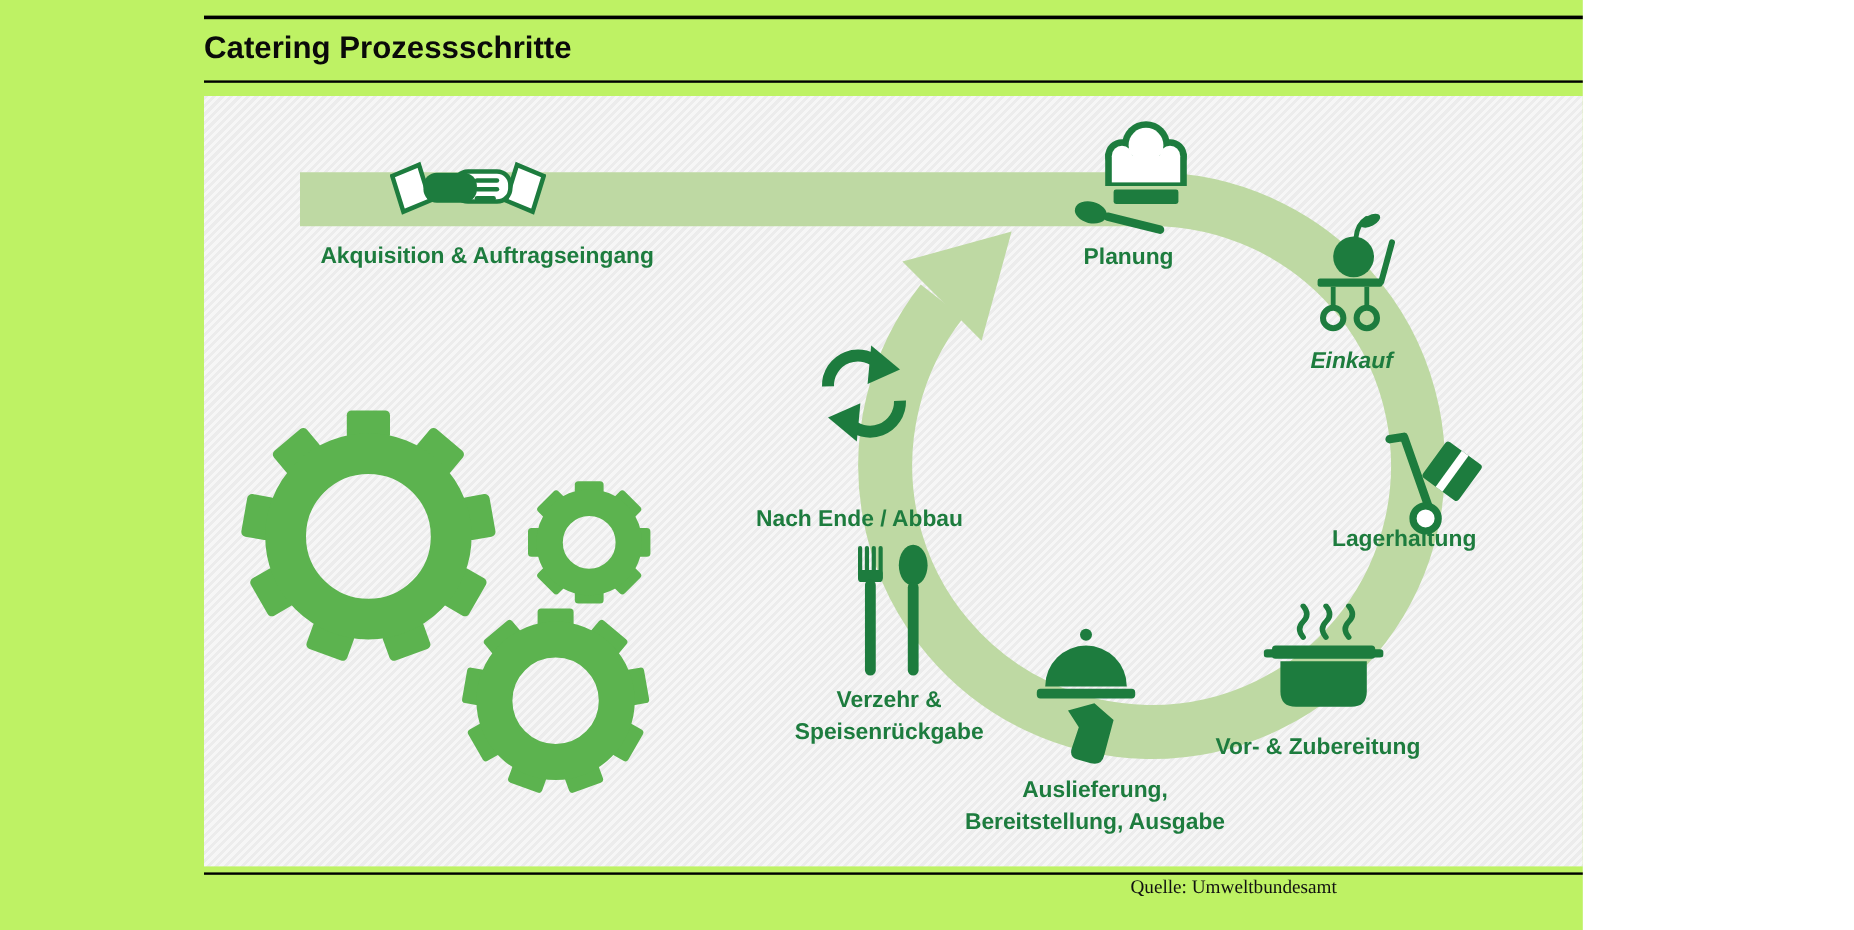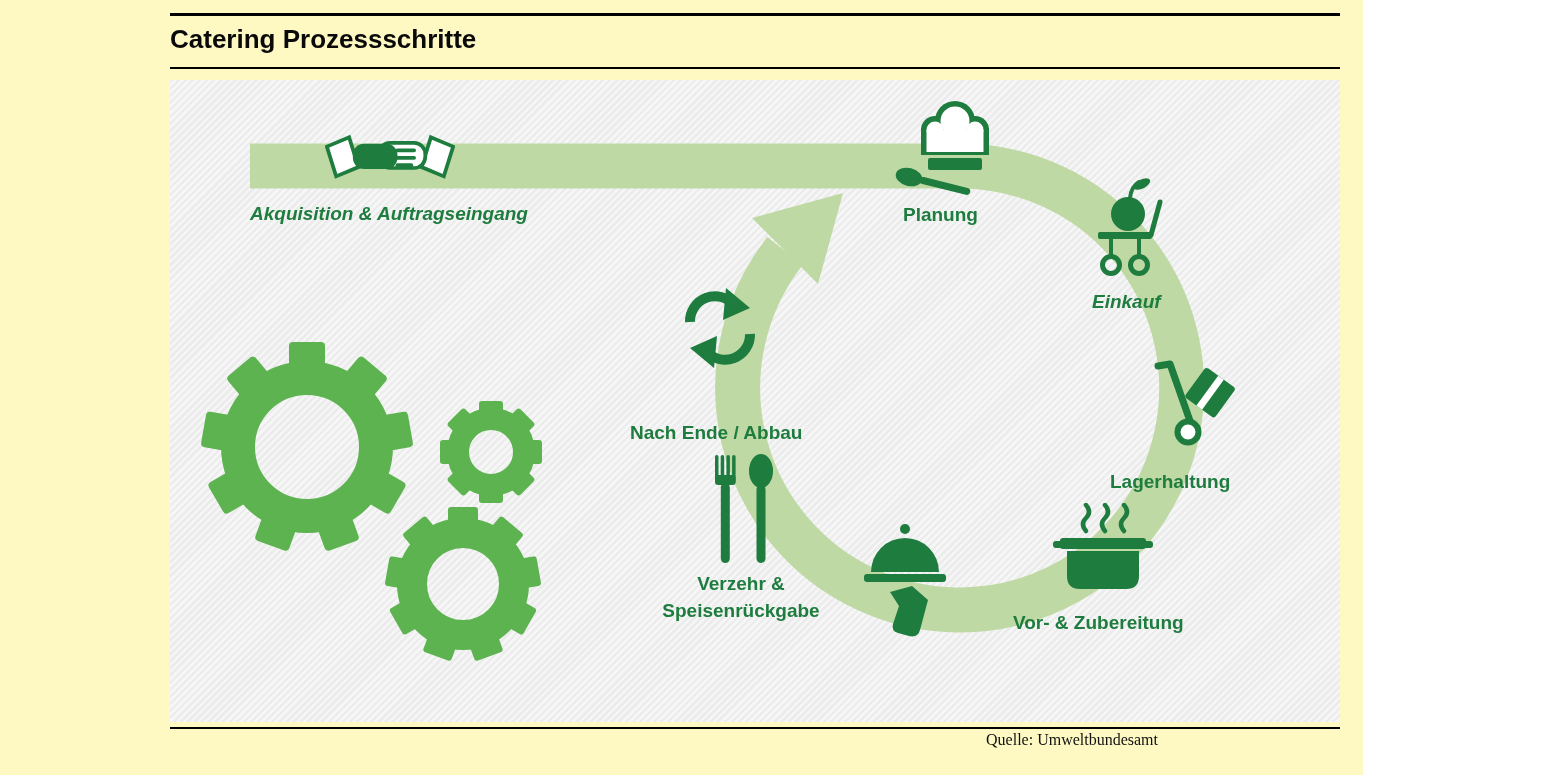--- a/index.html
+++ b/index.html
@@ -2,22 +2,22 @@
 <html style="--dark: #1d7c3e; --mid: #5cb34f; --band: #bed9a3;"><head>
 <meta charset="utf-8">
 <style>
   :root{
     --dark:#1d7c3e;
     --mid:#5cb34f;
     --band:#bed9a3;
   }
   html,body{margin:0;padding:0;background:#fff;}
   .page{
-    position:relative;width:1319px;height:775px;background:#fef9c3;
-    font-family:"Liberation Sans", sans-serif;overflow:hidden;padding-left:44px;
+    position:relative;width:1319px;height:775px;background:#bef264;
+    font-family:"Liberation Sans", sans-serif;overflow:hidden;
   }
   .rule{position:absolute;background:#000;}
   .title{
     position:absolute;left:170px;top:24px;font-size:26px;font-weight:bold;
     color:#0a0a0a;letter-spacing:0px;white-space:nowrap;
   }
   .stripes{
     position:absolute;left:170px;top:80px;width:1170px;height:642px;
     background:repeating-linear-gradient(135deg,#ececec 0 2.5px,#f6f6f6 2.5px 5px);
   }
@@ -95,21 +95,21 @@
 
   <svg class="abs" style="left:325px;top:120px;" width="130" height="70" viewBox="0 0 140 70">
     <polygon points="2,26 26,16 36,48 12,58" fill="#fff" stroke="var(--dark)" stroke-width="4"></polygon>
     <polygon points="138,26 114,16 104,48 128,58" fill="#fff" stroke="var(--dark)" stroke-width="4"></polygon>
     <rect x="58" y="22" width="50" height="27" rx="12" fill="#fff" stroke="var(--dark)" stroke-width="4"></rect>
     <rect x="30" y="23" width="48" height="27" rx="12" fill="var(--dark)"></rect>
     <line x1="78" y1="30" x2="96" y2="30" stroke="var(--dark)" stroke-width="4" stroke-linecap="round"></line>
     <line x1="78" y1="38" x2="96" y2="38" stroke="var(--dark)" stroke-width="4" stroke-linecap="round"></line>
     <line x1="78" y1="46" x2="93" y2="46" stroke="var(--dark)" stroke-width="4" stroke-linecap="round"></line>
   </svg>
-  <div class="lbl" style="left:250px;top:200px;font-style:italic;">
+  <div class="lbl" style="left:267px;top:200px;">
     <span>Akquisition &amp; Auftragseingang</span>
   </div>
 
   <svg class="abs" style="left:893px;top:97px;" width="107" height="100" viewBox="0 0 107 100">
     <g fill="var(--dark)">
       <circle cx="62" cy="24" r="20"></circle>
       <circle cx="42" cy="33" r="14"></circle>
       <circle cx="82" cy="33" r="14"></circle>
       <rect x="28" y="31" width="68" height="27"></rect>
     </g>
@@ -145,21 +145,21 @@
   </div>
 
   <svg class="abs" style="left:1150px;top:356px;" width="92" height="92" viewBox="0 0 92 92">
     <g transform="rotate(36 60 36)">
       <rect x="42" y="18" width="37" height="37" rx="3" fill="var(--dark)"></rect>
       <rect x="57" y="18" width="7" height="37" fill="#fff"></rect>
     </g>
     <path d="M8 10 L20 8 L46 82" fill="none" stroke="var(--dark)" stroke-width="7" stroke-linecap="round" stroke-linejoin="round"></path>
     <circle cx="38" cy="76" r="10.5" fill="#fff" stroke="var(--dark)" stroke-width="6"></circle>
   </svg>
-  <div class="lbl" style="left:1110px;top:468px;text-align:right;">
+  <div class="lbl" style="left:1110px;top:436px;text-align:right;">
     <span>Lagerhaltung</span>
   </div>
 
   <svg class="abs" style="left:1053px;top:503px;" width="100" height="95" viewBox="0 0 100 95">
     <g stroke="var(--dark)" stroke-width="4.5" fill="none" stroke-linecap="round">
       <path d="M33 28 q-6 -7 0 -13 q6 -6 0 -13"></path>
       <path d="M52 28 q-6 -7 0 -13 q6 -6 0 -13"></path>
       <path d="M71 28 q-6 -7 0 -13 q6 -6 0 -13"></path>
     </g>
     <rect x="0" y="38" width="12" height="7" rx="3" fill="var(--dark)"></rect>
@@ -170,20 +170,24 @@
   <div class="lbl" style="left:1013px;top:609px;">
     <span>Vor- &amp; Zubereitung</span>
   </div>
 
   <svg class="abs" style="left:860px;top:520px;" width="90" height="122" viewBox="0 0 90 122">
     <circle cx="45" cy="9" r="5" fill="var(--dark)"></circle>
     <path d="M11 52 A34 34 0 0 1 79 52 Z" fill="var(--dark)"></path>
     <rect x="4" y="54" width="82" height="8" rx="3" fill="var(--dark)"></rect>
     <path d="M52 66 L68 80 L60 110 Q58 118 49 116 L38 113 Q31 111 33 104 L39 86 L30 72 Z" fill="var(--dark)"></path>
   </svg>
+  <div class="lbl center" style="left:790px;top:645px;width:245px;">
+    <span>Auslieferung,</span>
+    <span>Bereitstellung, Ausgabe</span>
+  </div>
 
   <svg class="abs" style="left:708px;top:453px;" width="72" height="114" viewBox="0 0 72 114">
     <g fill="var(--dark)">
       <rect x="7" y="2" width="3.5" height="28" rx="1.7"></rect>
       <rect x="12.7" y="2" width="3.5" height="28" rx="1.7"></rect>
       <rect x="18.4" y="2" width="3.5" height="28" rx="1.7"></rect>
       <rect x="24.1" y="2" width="3.5" height="28" rx="1.7"></rect>
       <rect x="7" y="22" width="20.6" height="10" rx="3"></rect>
       <rect x="12.8" y="30" width="9" height="80" rx="4.5"></rect>
       <ellipse cx="53" cy="18" rx="12" ry="17"></ellipse>

